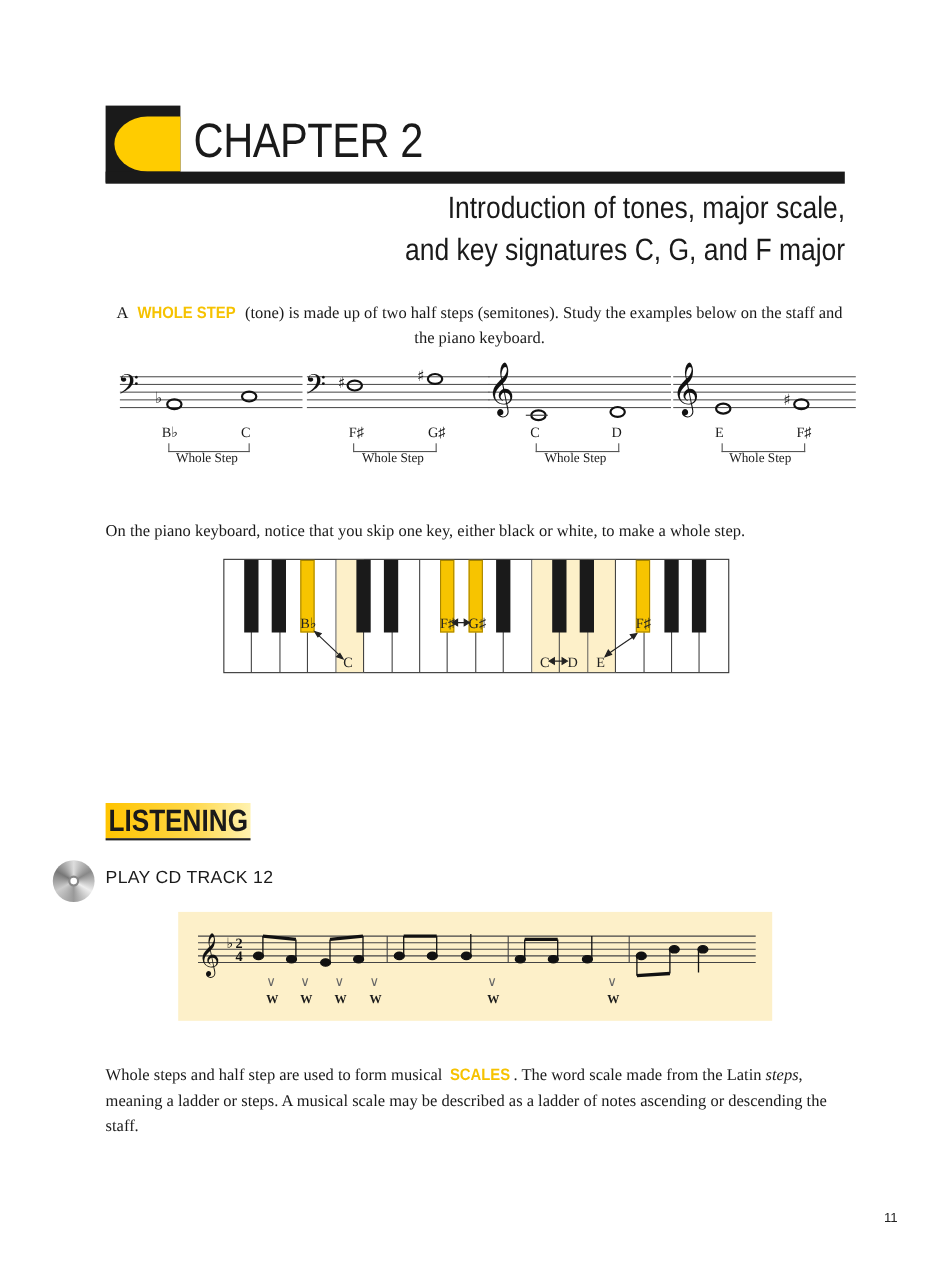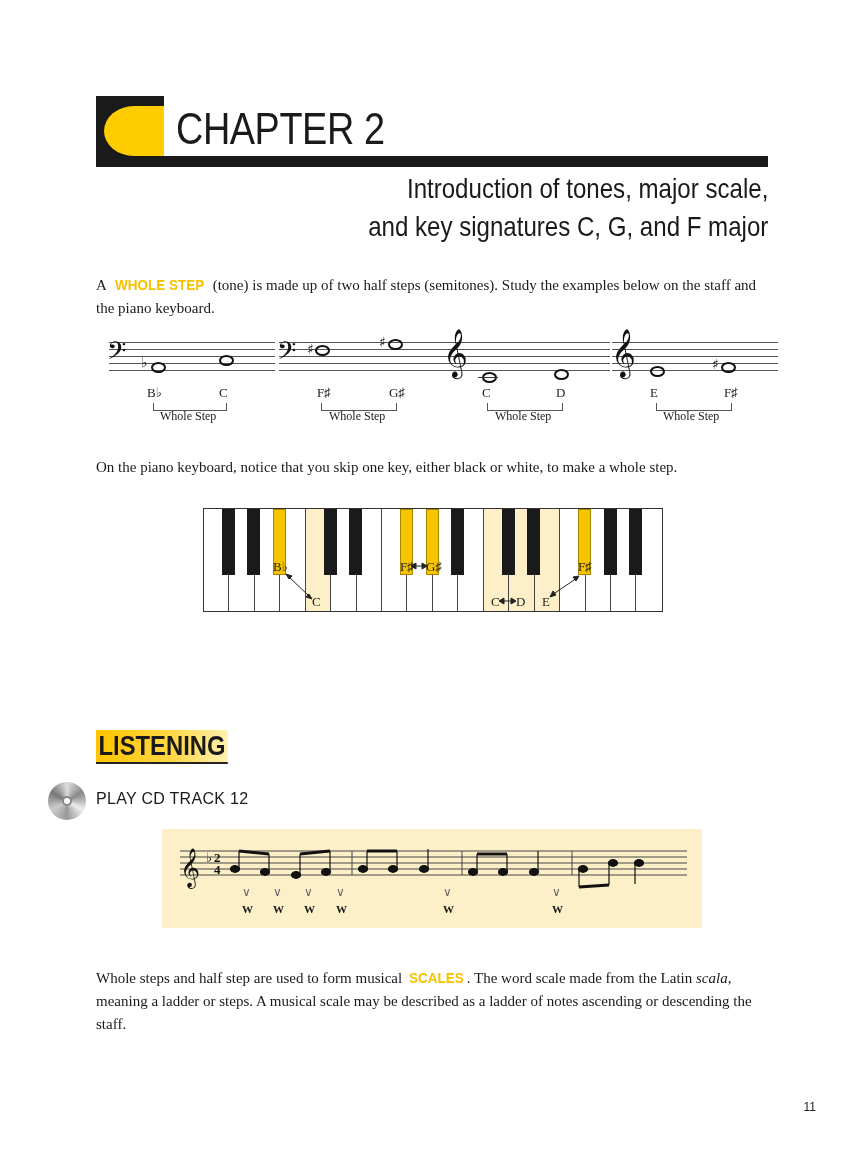--- a/index.html
+++ b/index.html
@@ -51,21 +51,21 @@
 
 <div class="abs" id="chapter-block"></div>
 <div class="abs" id="chapter-oval"></div>
 <div class="abs sans" id="chapter-title">CHAPTER 2</div>
 <div class="abs" id="chapter-rule"></div>
 <div class="abs sans" id="subtitle">
   <div>Introduction of tones, major scale,</div>
   <div>and key signatures C, G, and F major</div>
 </div>
 
-<div class="abs para serif" style="top:273px;">
+<div class="abs para serif" style="top:273px;text-align:center;">
   <span>A </span><span class="kw">WHOLE STEP</span><span> (tone) is made up of two half steps (semitones). Study the examples below on the staff and the piano keyboard.</span>
 </div>
 
 <div class="staff-ex" style="left:105px;">
   <div class="staff-lines">
       <div></div>
       <div></div>
       <div></div>
       <div></div>
       <div></div>
@@ -125,21 +125,21 @@
   <span class="clef" style="left:3px;top:-2px;font-size:42px;">𝄞</span>
   <div class="whole-note" style="left:42px;top:36px;"></div>
   <span class="acc" style="left:104px;top:26px;">♯</span>
   <div class="whole-note" style="left:113px;top:32px;"></div>
   <span class="note-label" style="left:42px;">E</span>
   <span class="note-label" style="left:116px;">F♯</span>
   <div class="bracket" style="left:48px;width:74px;"></div>
   <span class="ws-label" style="left:55px;">Whole Step</span>
 </div>
 
-<div class="abs para serif" style="top:456px;">On the piano keyboard, notice that you skip one key, either black or white, to make a whole step.</div>
+<div class="abs para serif" style="top:472px;">On the piano keyboard, notice that you skip one key, either black or white, to make a whole step.</div>
 
 <div class="abs" id="keyboard">
 
   <div class="wkey" style="left:0;width:25.4px;"></div>
   <div class="wkey" style="left:25.4px;width:25.4px;"></div>
   <div class="wkey" style="left:50.9px;width:25.4px;"></div>
   <div class="wkey" style="left:76.3px;width:25.4px;"></div>
   <div class="wkey hl" style="left:101.8px;width:25.4px;"></div>
   <div class="wkey" style="left:127.2px;width:25.4px;"></div>
   <div class="wkey" style="left:152.7px;width:25.4px;"></div>
@@ -260,16 +260,16 @@
   <span class="v-mark" style="left:390px;top:56px;">∨</span>
   <span class="w-mark" style="left:80px;top:74px;">W</span>
   <span class="w-mark" style="left:111px;top:74px;">W</span>
   <span class="w-mark" style="left:142px;top:74px;">W</span>
   <span class="w-mark" style="left:174px;top:74px;">W</span>
   <span class="w-mark" style="left:281px;top:74px;">W</span>
   <span class="w-mark" style="left:390px;top:74px;">W</span>
 </div>
 
 <div class="abs para serif" style="top:966px;">
-  <span>Whole steps and half step are used to form musical </span><span class="kw">SCALES</span><span>. The word scale made from the Latin </span><i>scala</i><span>, meaning a ladder or steps. A musical scale may be described as a ladder of notes ascending or descending the staff.</span>
+  <span>Whole steps and half step are used to form musical </span><span class="kw">SCALES</span><span>. The word scale made from the Latin </span><i>steps</i><span>, meaning a ladder or steps. A musical scale may be described as a ladder of notes ascending or descending the staff.</span>
 </div>
 
 <div class="abs" id="page-number">11</div>
 
 </body></html>

